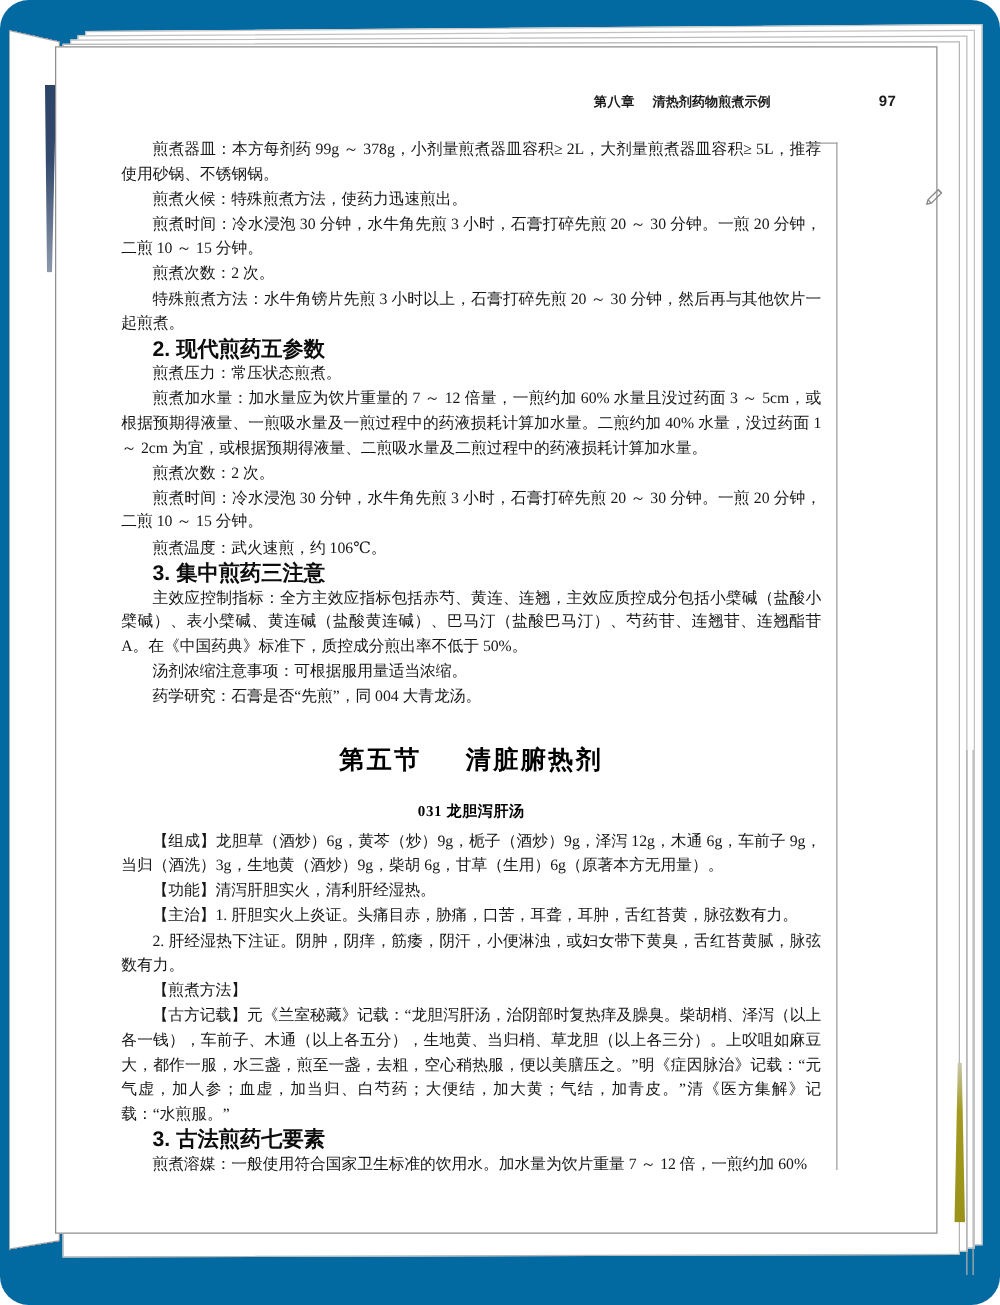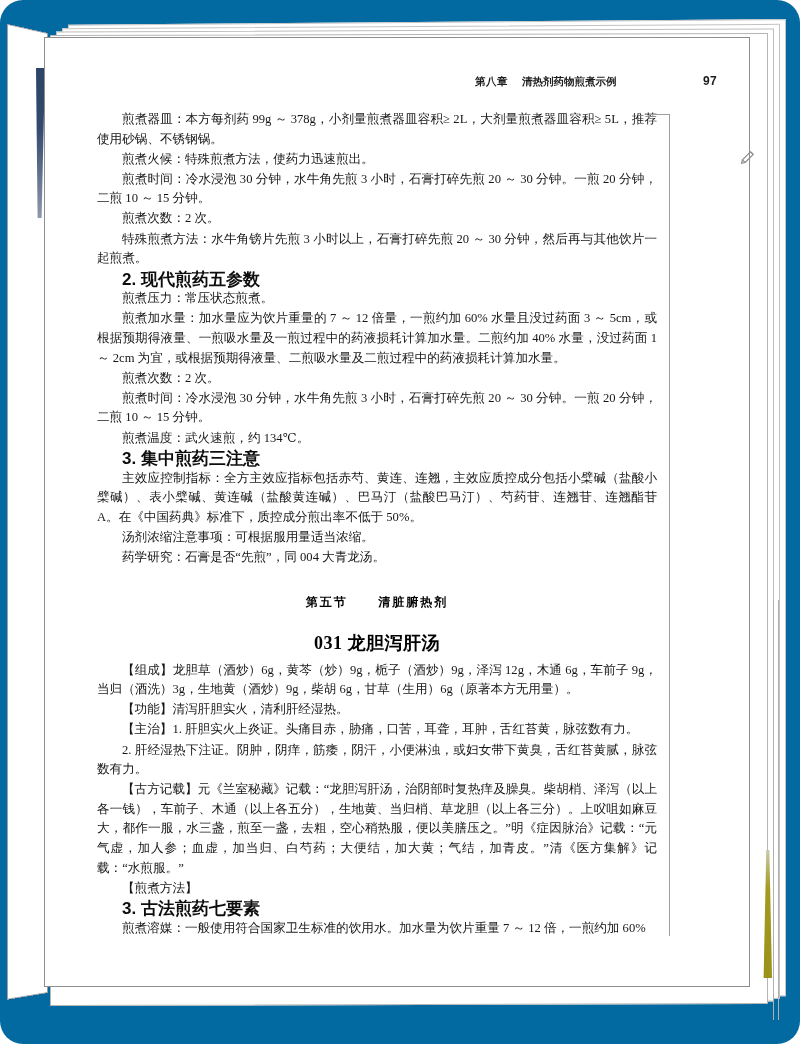--- a/index.html
+++ b/index.html
@@ -195,31 +195,31 @@
     font-family: "Liberation Sans", "DejaVu Sans", sans-serif;
     font-weight: bold;
     color: #0d0d0d;
     text-indent: 25px;
   }
 
   h2.section-title {
     margin: 26px 0 2px 0;
     text-align: center;
     font-family: "Liberation Sans", "DejaVu Sans", sans-serif;
-    font-size: 12px;
+    font-size: 20px;
     font-weight: bold;
     letter-spacing: 2px;
     color: #000;
   }
   h2.section-title .gap { display: inline-block; width: 20px; }
 
   h3.formula-title {
     margin: 20px 0 6px 0;
     text-align: center;
-    font-size: 18px;
+    font-size: 12px;
     font-weight: bold;
     letter-spacing: 0.5px;
     color: #000;
   }
 
   .brk { font-family: "Liberation Sans", "DejaVu Sans", sans-serif; font-weight: normal; }
 </style>
 </head>
 <body>
 
@@ -270,21 +270,21 @@
         <p class="para">煎煮火候：特殊煎煮方法，使药力迅速煎出。</p>
         <p class="para">煎煮时间：冷水浸泡 30 分钟，水牛角先煎 3 小时，石膏打碎先煎 20 ～ 30 分钟。一煎 20 分钟，二煎 10 ～ 15 分钟。</p>
         <p class="para">煎煮次数：2 次。</p>
         <p class="para">特殊煎煮方法：水牛角镑片先煎 3 小时以上，石膏打碎先煎 20 ～ 30 分钟，然后再与其他饮片一起煎煮。</p>
 
         <h4 class="subhead">2. 现代煎药五参数</h4>
         <p class="para">煎煮压力：常压状态煎煮。</p>
         <p class="para">煎煮加水量：加水量应为饮片重量的 7 ～ 12 倍量，一煎约加 60% 水量且没过药面 3 ～ 5cm，或根据预期得液量、一煎吸水量及一煎过程中的药液损耗计算加水量。二煎约加 40% 水量，没过药面 1 ～ 2cm 为宜，或根据预期得液量、二煎吸水量及二煎过程中的药液损耗计算加水量。</p>
         <p class="para">煎煮次数：2 次。</p>
         <p class="para">煎煮时间：冷水浸泡 30 分钟，水牛角先煎 3 小时，石膏打碎先煎 20 ～ 30 分钟。一煎 20 分钟，二煎 10 ～ 15 分钟。</p>
-        <p class="para">煎煮温度：武火速煎，约 134℃。</p>
+        <p class="para">煎煮温度：武火速煎，约 106℃。</p>
 
         <h4 class="subhead">3. 集中煎药三注意</h4>
         <p class="para">主效应控制指标：全方主效应指标包括赤芍、黄连、连翘，主效应质控成分包括小檗碱（盐酸小檗碱）、表小檗碱、黄连碱（盐酸黄连碱）、巴马汀（盐酸巴马汀）、芍药苷、连翘苷、连翘酯苷 A。在《中国药典》标准下，质控成分煎出率不低于 50%。</p>
         <p class="para">汤剂浓缩注意事项：可根据服用量适当浓缩。</p>
         <p class="para">药学研究：石膏是否“先煎”，同 004 大青龙汤。</p>
 
         <h2 class="section-title">
           <span>第五节</span>
           <span class="gap"></span>
           <span>清脏腑热剂</span>
@@ -293,23 +293,23 @@
         <h3 class="formula-title">031 龙胆泻肝汤</h3>
 
         <p class="para"><span class="brk">【组成】</span><span>龙胆草（酒炒）6g，黄芩（炒）9g，栀子（酒炒）9g，泽泻 12g，木通 6g，车前子 9g，当归（酒洗）3g，生地黄（酒炒）9g，柴胡 6g，甘草（生用）6g（原著本方无用量）。</span></p>
 
         <p class="para"><span class="brk">【功能】</span><span>清泻肝胆实火，清利肝经湿热。</span></p>
 
         <p class="para"><span class="brk">【主治】</span><span>1. 肝胆实火上炎证。头痛目赤，胁痛，口苦，耳聋，耳肿，舌红苔黄，脉弦数有力。</span></p>
 
         <p class="para">2. 肝经湿热下注证。阴肿，阴痒，筋痿，阴汗，小便淋浊，或妇女带下黄臭，舌红苔黄腻，脉弦数有力。</p>
 
+        <p class="para"><span class="brk">【煎煮方法】</span></p>
+
         <p class="para"><span class="brk">【古方记载】</span><span>元《兰室秘藏》记载：“龙胆泻肝汤，治阴部时复热痒及臊臭。柴胡梢、泽泻（以上各一钱），车前子、木通（以上各五分），生地黄、当归梢、草龙胆（以上各三分）。上㕮咀如麻豆大，都作一服，水三盏，煎至一盏，去粗，空心稍热服，便以美膳压之。”明《症因脉治》记载：“元气虚，加人参；血虚，加当归、白芍药；大便结，加大黄；气结，加青皮。”清《医方集解》记载：“水煎服。”</span></p>
-
-        <p class="para"><span class="brk">【煎煮方法】</span></p>
 
         <h4 class="subhead">3. 古法煎药七要素</h4>
 
         <p class="para">煎煮溶媒：一般使用符合国家卫生标准的饮用水。加水量为饮片重量 7 ～ 12 倍，一煎约加 60%</p>
 
       </div>
     </div>
   </div>
 </div>
 

